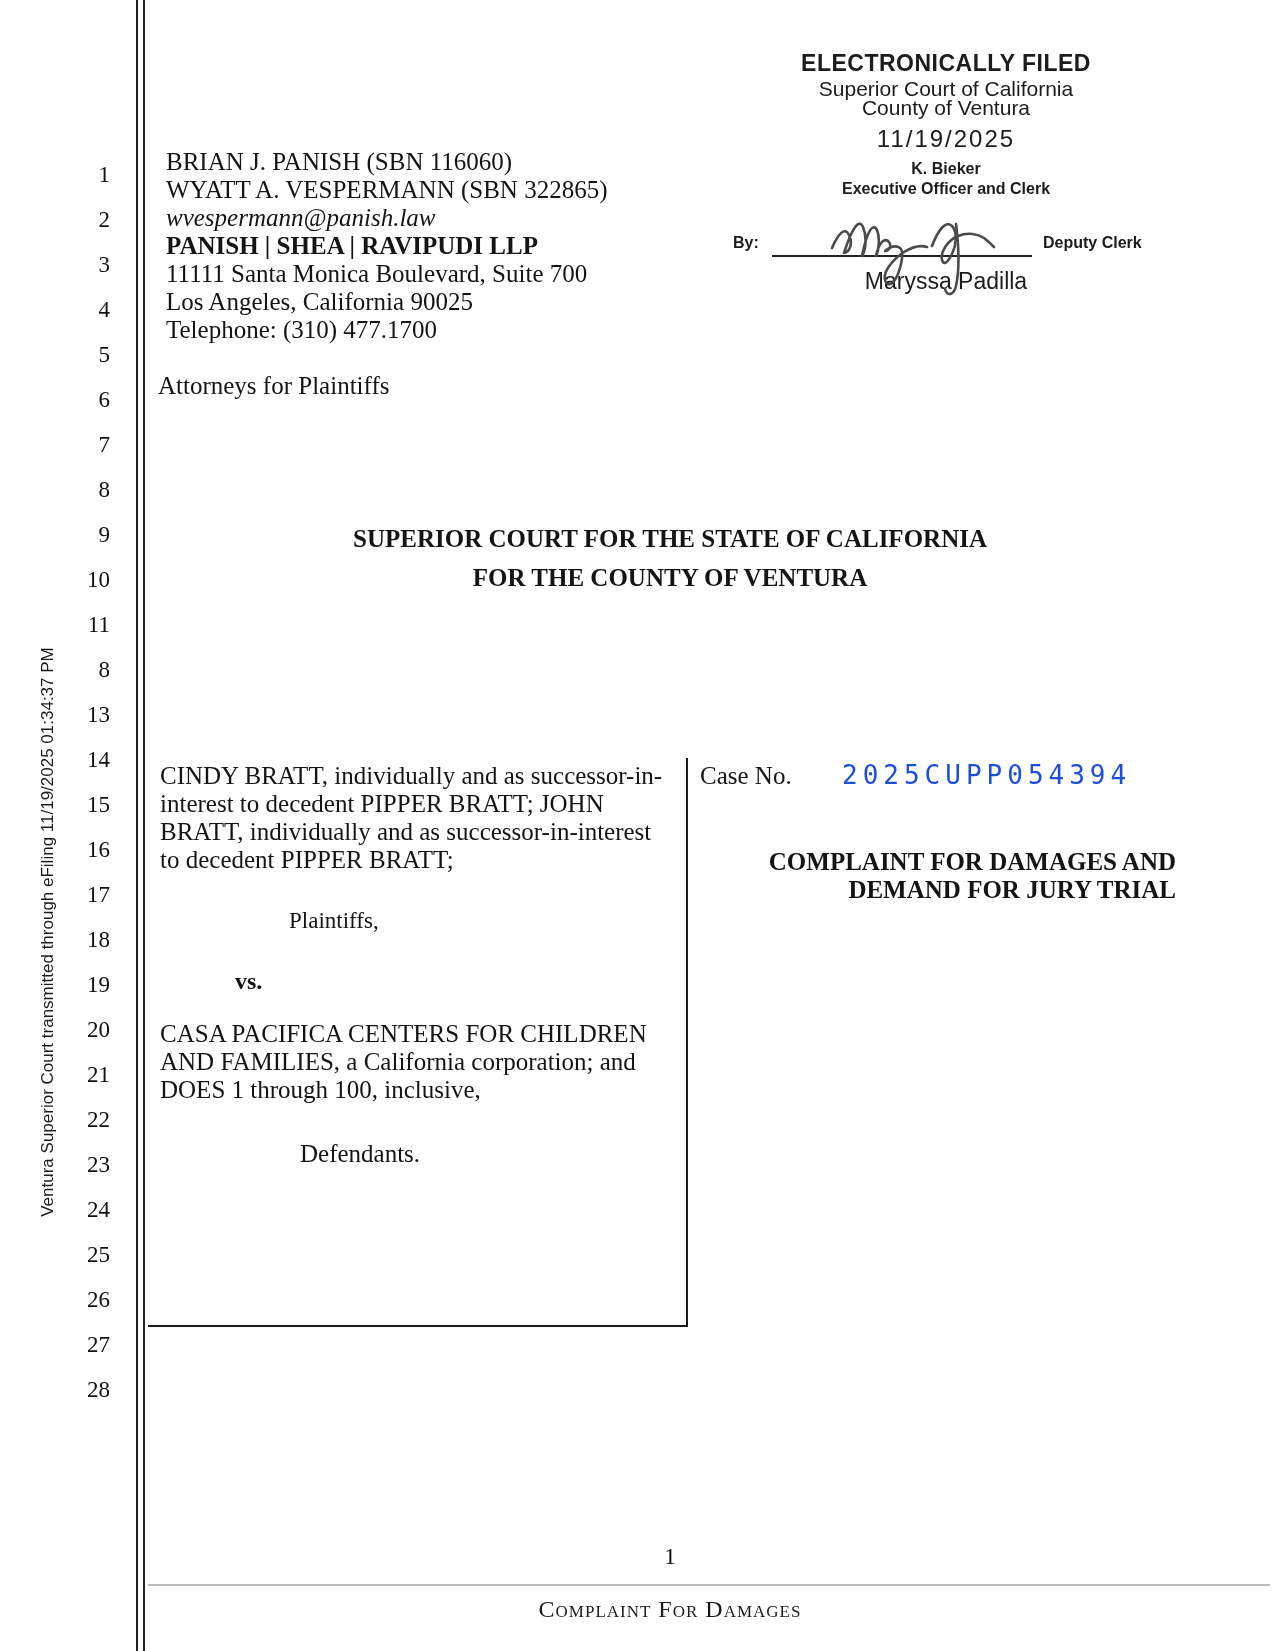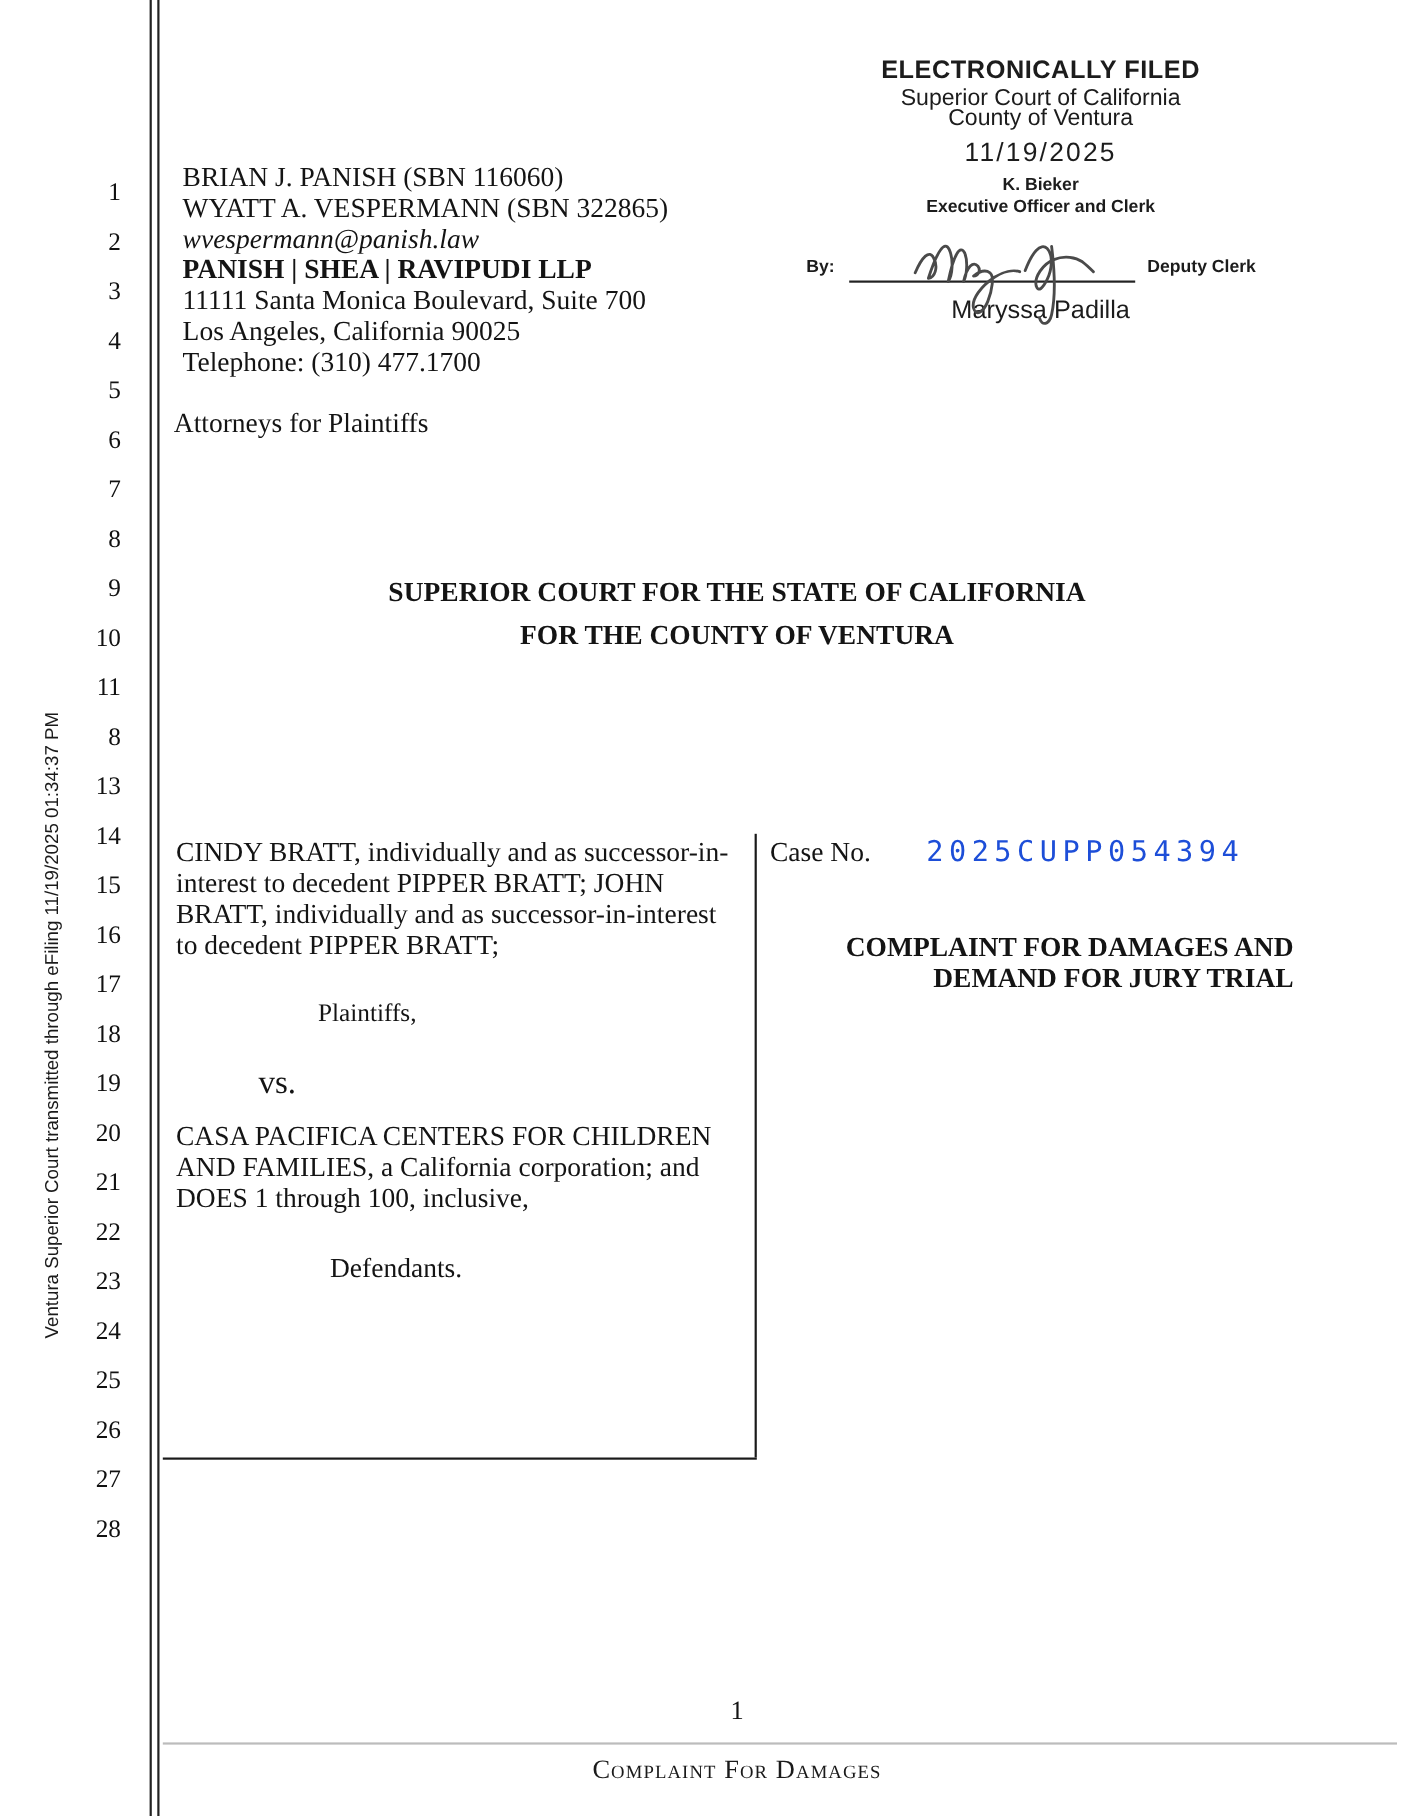--- a/index.html
+++ b/index.html
@@ -66,21 +66,21 @@
   .court-line{position:absolute;left:152px;width:1036px;text-align:center;font-size:25px;font-weight:bold;white-space:nowrap;}
   .court-line.l1{top:525px;}
   .court-line.l2{top:564px;}
 
   
   .cap-divider{position:absolute;left:686px;top:758px;width:2px;height:567px;background:#1a1a1a;}
   .cap-bottom{position:absolute;left:148px;top:1325px;width:540px;height:2px;background:#1a1a1a;}
   .cap-par{position:absolute;left:160px;width:508px;font-size:25px;line-height:28px;}
   .cap-plaintiffs-text{top:762px;}
   .cap-plaintiffs-label{position:absolute;left:289px;top:908px;font-size:23px;}
-  .cap-vs{position:absolute;left:235px;top:968px;font-size:30px;}
+  .cap-vs{position:absolute;left:235px;top:968px;font-size:24px;font-weight:bold;}
   .cap-defendants-text{top:1020px;}
   .cap-defendants-label{position:absolute;left:300px;top:1140px;font-size:25px;}
 
   .case-label{position:absolute;left:700px;top:762px;font-size:25px;}
   .case-number{
     position:absolute;left:842px;top:760px;
     font-family:"DejaVu Sans Mono", monospace;
     font-size:26px;letter-spacing:5px;color:#1d4ed8;white-space:nowrap;
   }
   .doc-title{position:absolute;left:706px;width:470px;font-size:25px;font-weight:bold;line-height:28px;white-space:nowrap;text-align:right;}

